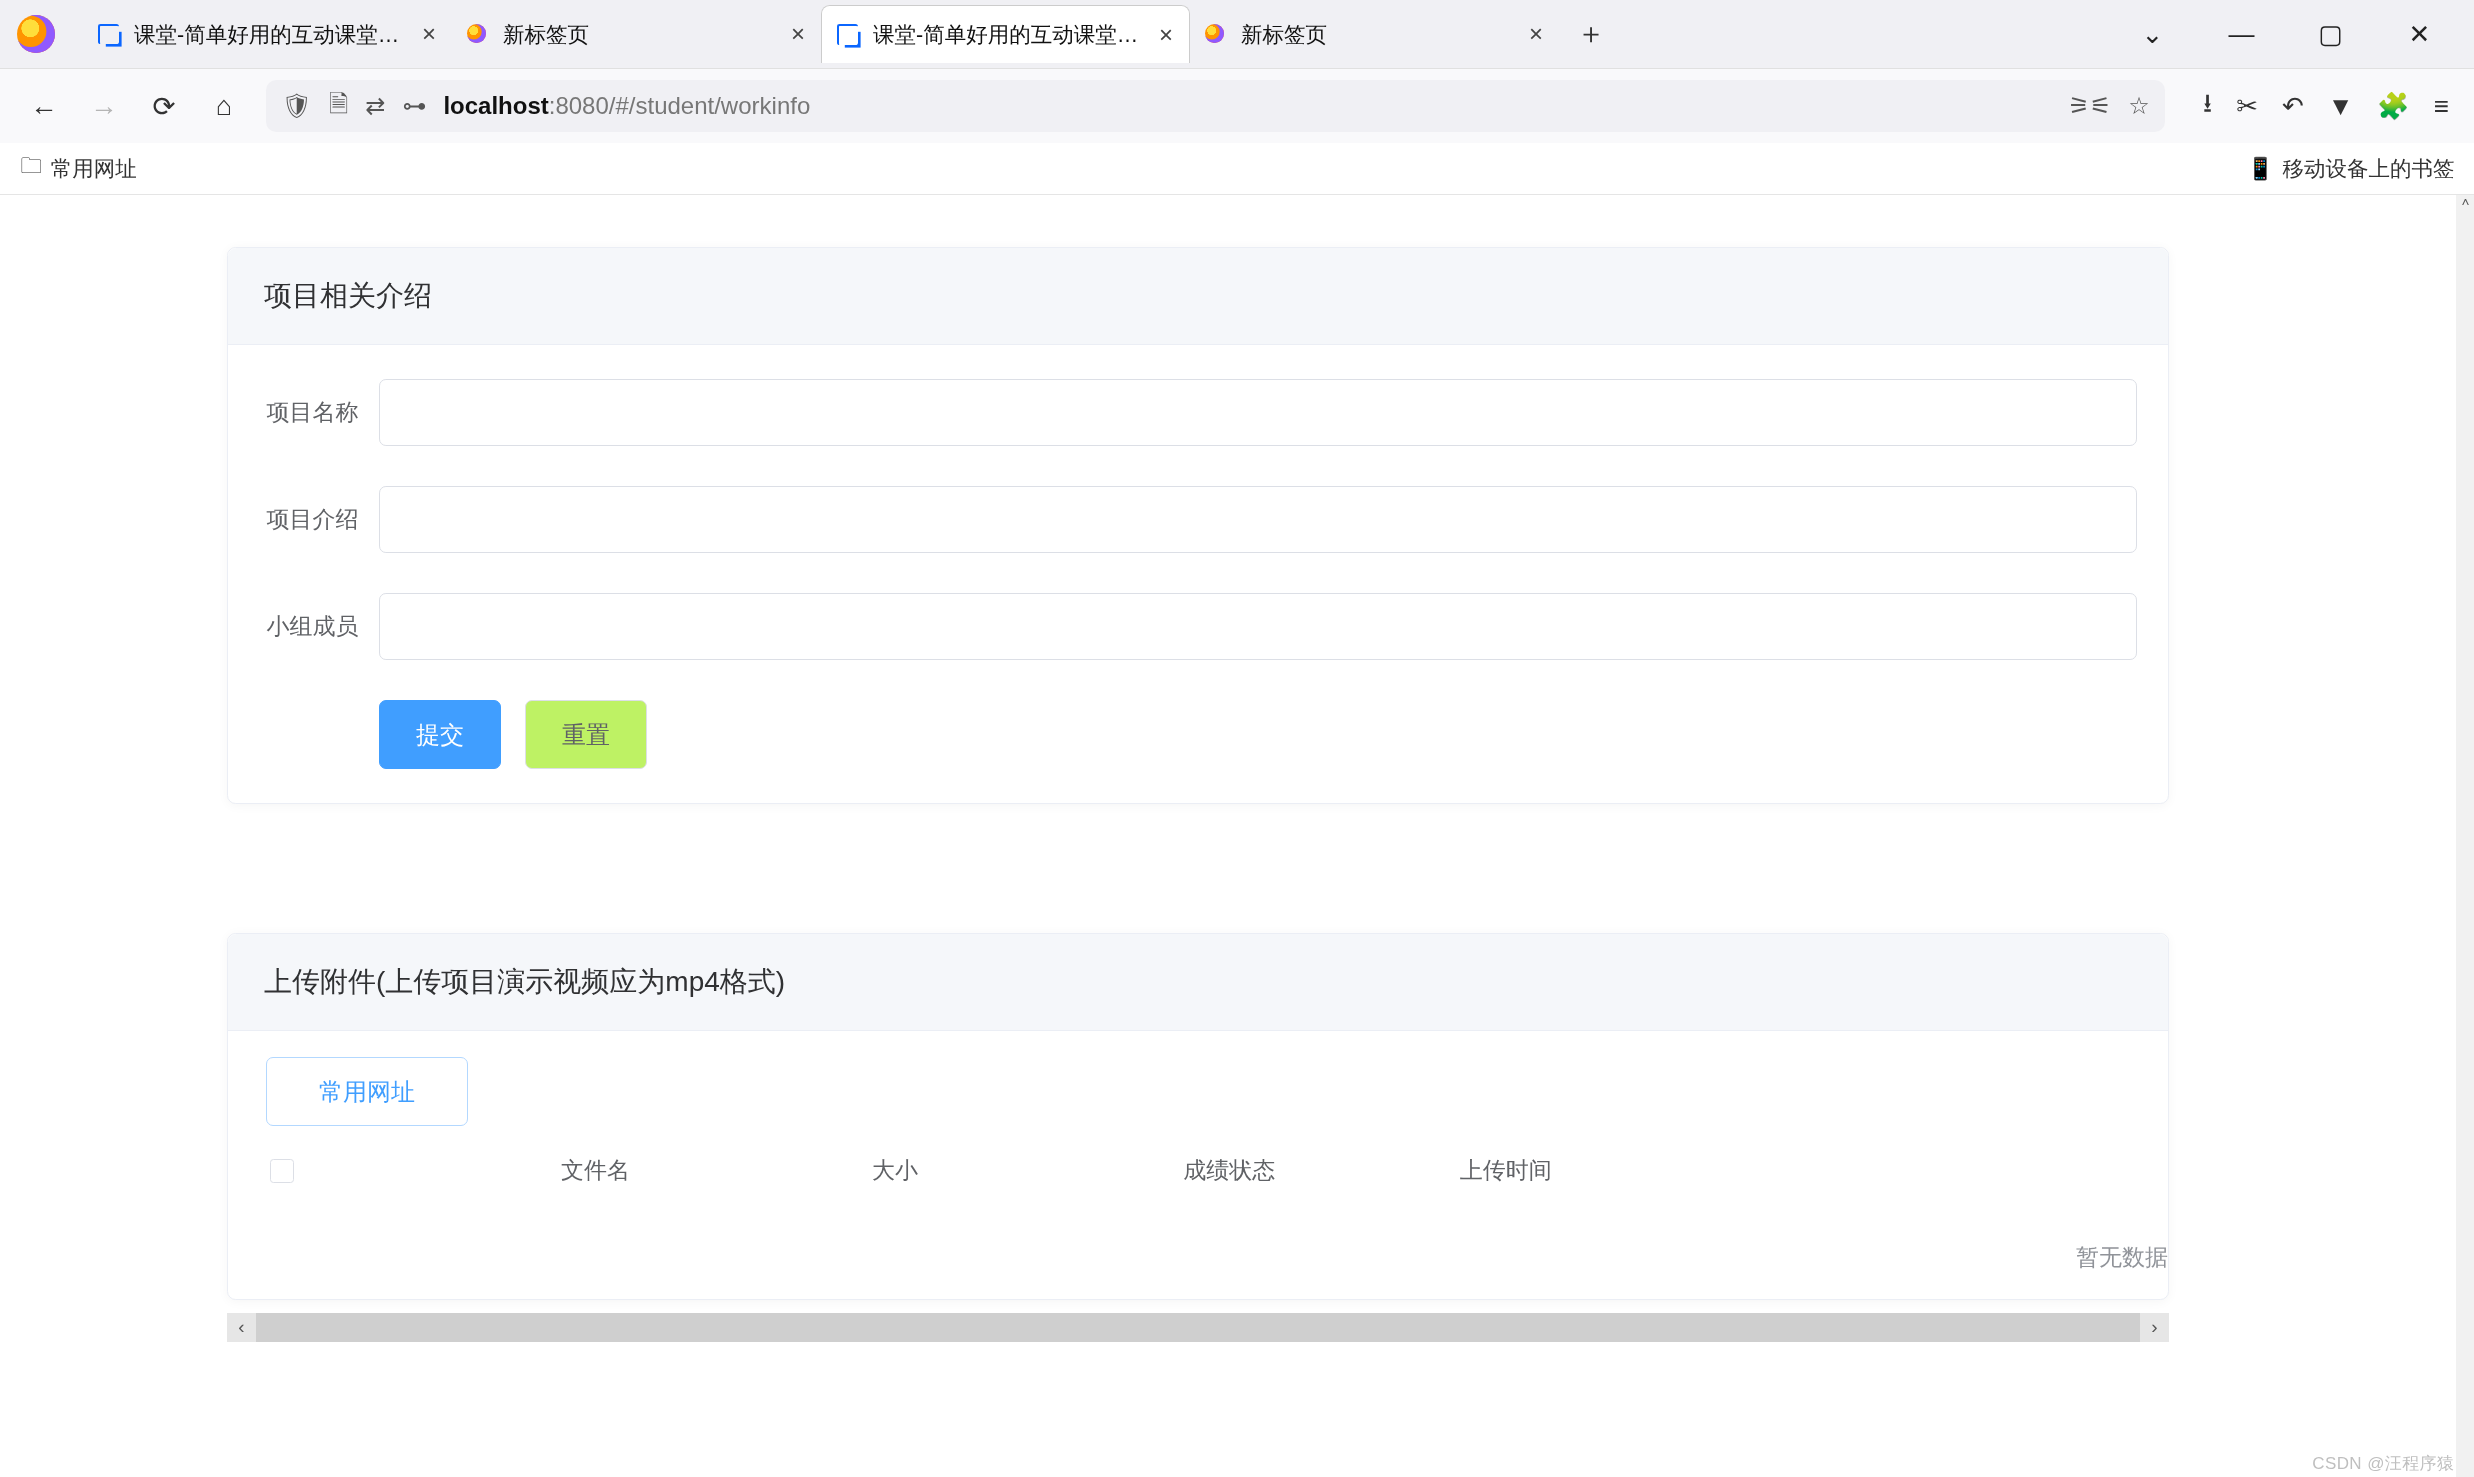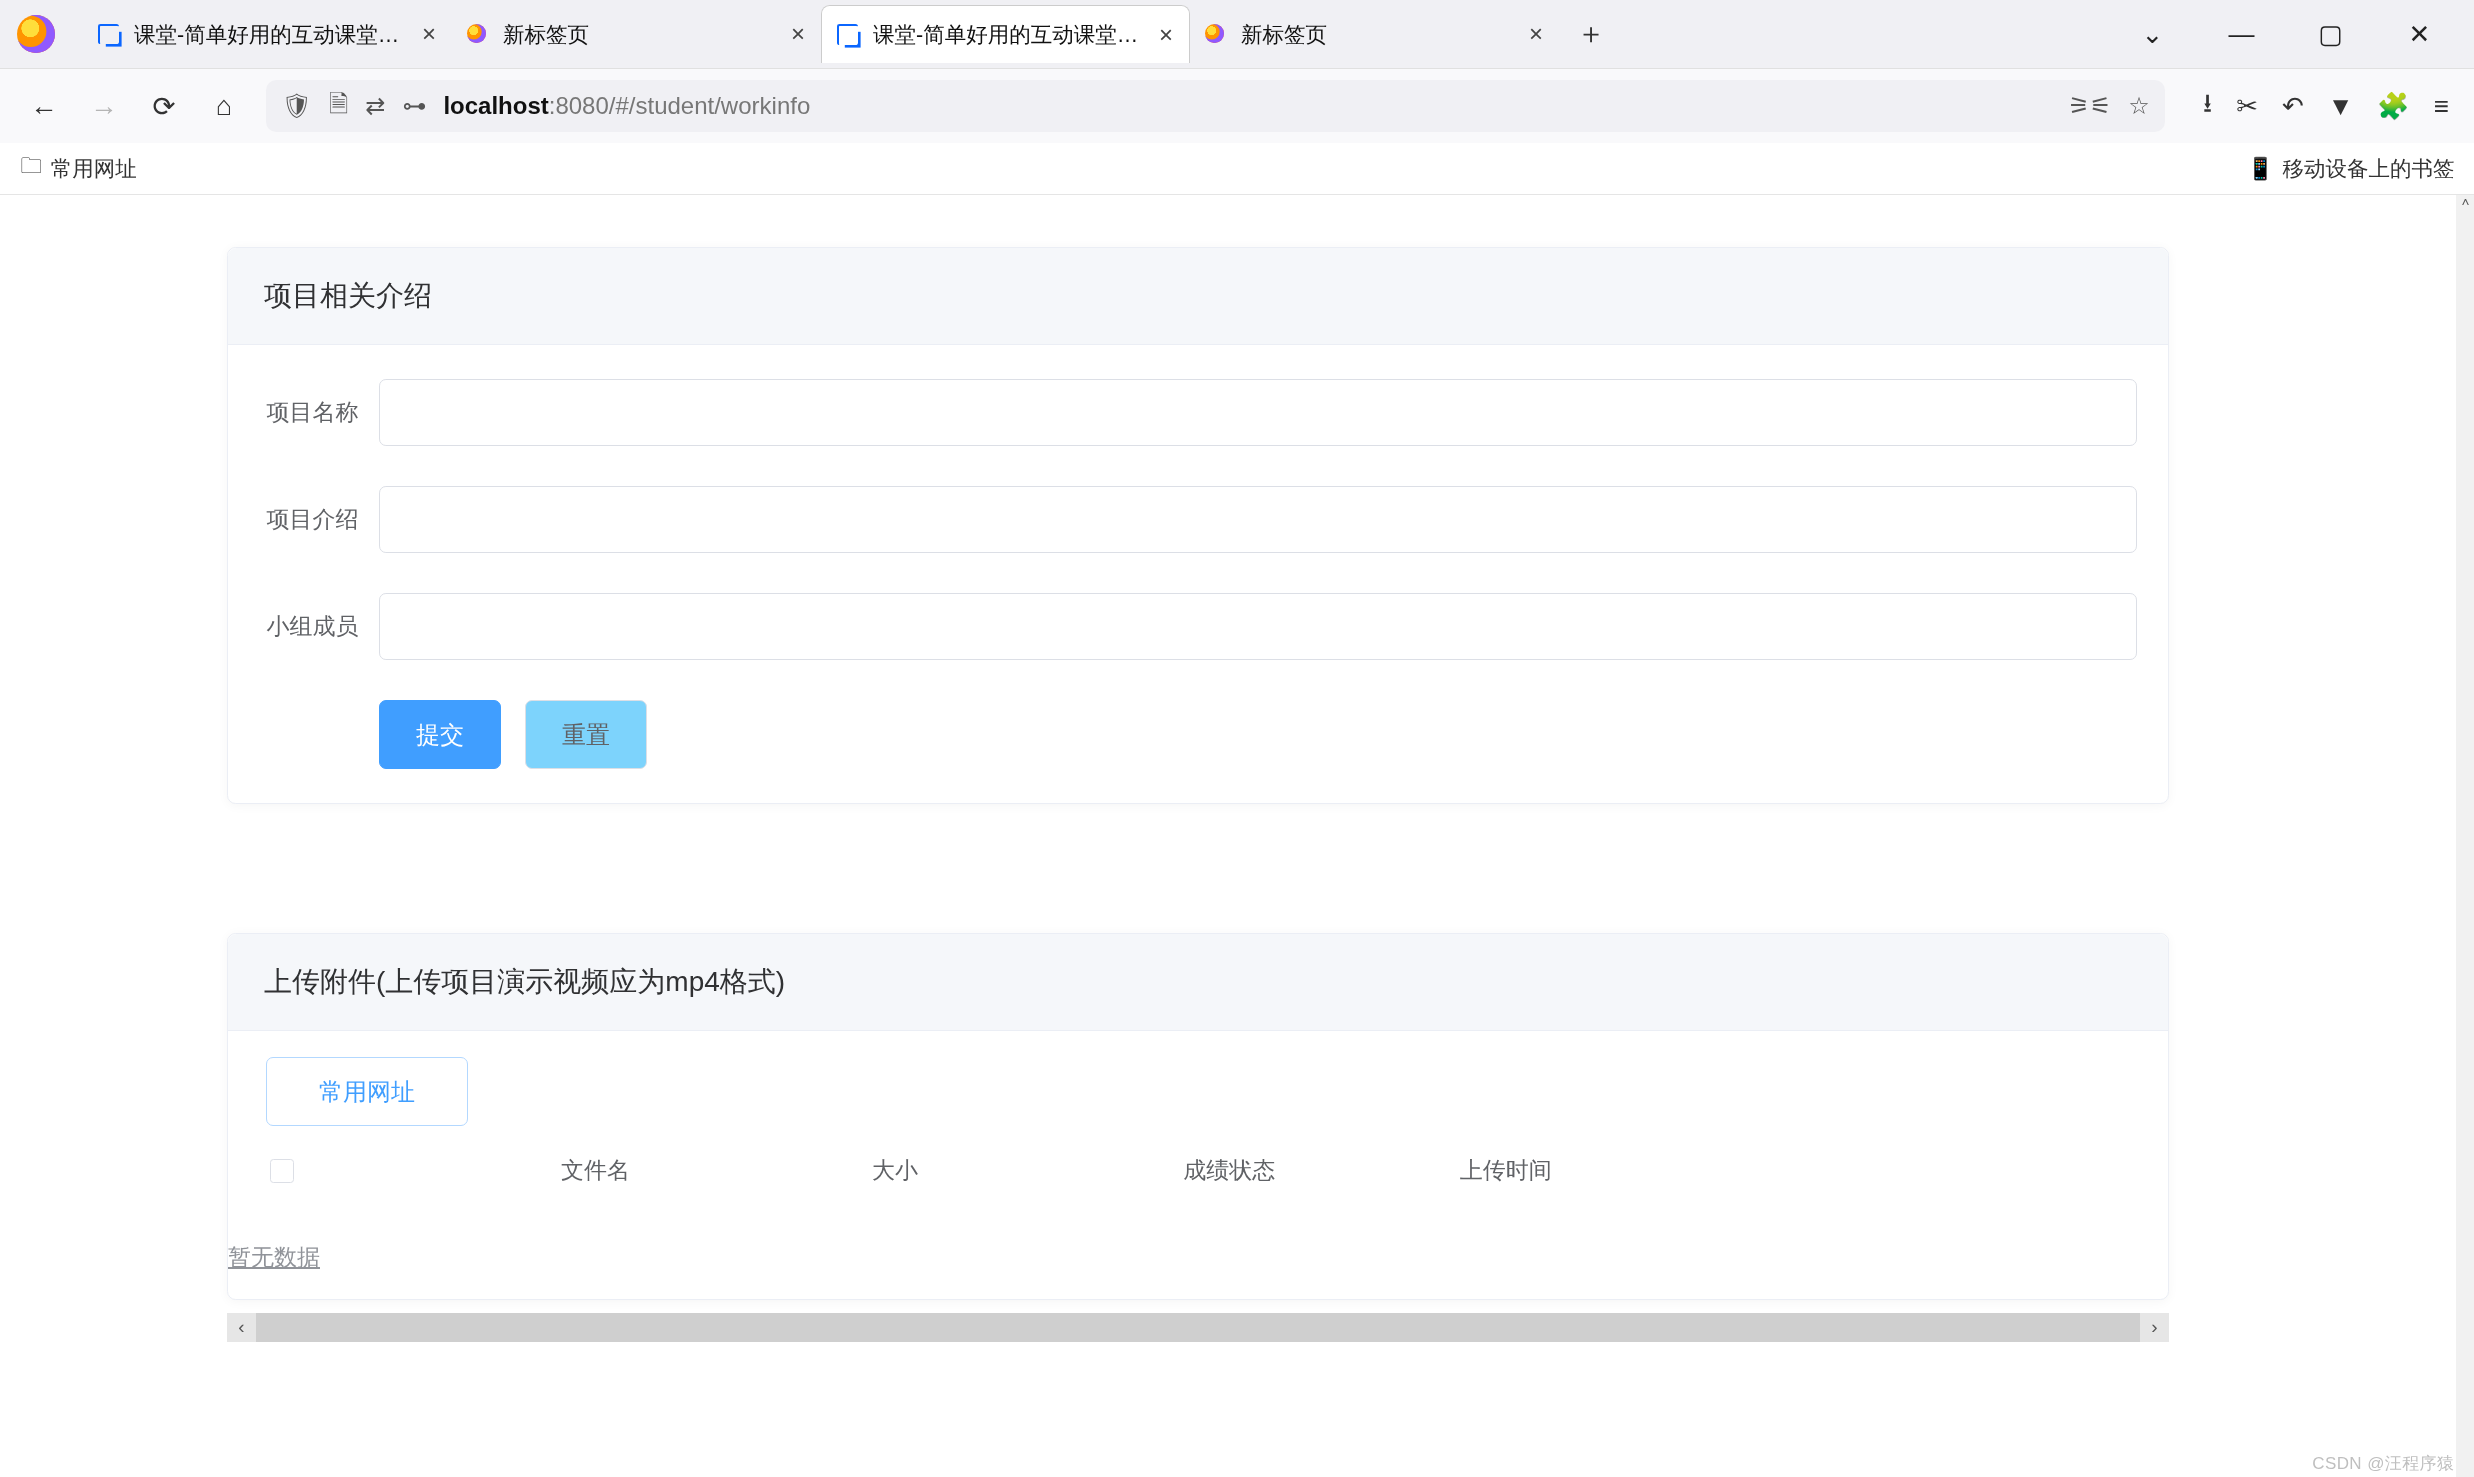--- a/index.html
+++ b/index.html
@@ -53,31 +53,31 @@
   .card-body { padding:34px 31px; }
 
   .form-row { display:flex; align-items:center; margin-bottom:40px; }
   .form-row label { width:120px; font-size:23px; color:#606266; text-align:right; padding-right:20.6px; }
   .form-row input { flex:1; height:67px; border:0.9px solid #dcdfe6; border-radius:6.9px; font-size:23px;
                     padding:0 19px; color:#333; }
   .form-btns { padding-left:120px; display:flex; gap:24px; }
   .btn { height:69px; padding:0 36px; border-radius:7px; font-size:24px; cursor:pointer; display:inline-flex;
          align-items:center; }
   .btn-primary { background:#409eff; color:#fff; border:0.9px solid #409eff; }
-  .btn-default { background:#7dd3fc; color:#606266; border:0.9px solid #dcdfe6; }
+  .btn-default { background:#bef264; color:#606266; border:0.9px solid #dcdfe6; }
   .btn-outline { background:#fff; color:#409eff; border:0.9px solid #b3d8ff; padding:0 52px; }
 
   .card2 { margin-top:129px; }
   .upload-area { padding:26px 38px 15.5px; }
   .tbl-head { display:flex; align-items:center; padding:13.7px 17px; font-size:23px; color:#606266;
               border-bottom:0.9px solid transparent; }
   .chkcell { width:74px; display:flex; justify-content:center; }
   .chk { width:24px; height:24px; border:1.7px solid #dcdfe6; border-radius:3.4px; }
   .col-name { flex:1.6;text-align:center; } .col-size { flex:.9; } .col-status { flex:.8; } .col-time { flex:2; }
-  .tbl-empty { text-align:left; padding:41px 0 26px; font-size:23px; color:#909399;text-decoration:underline; }
+  .tbl-empty { text-align:right; padding:41px 0 26px; font-size:23px; color:#909399; }
 
   .hscroll { height:29px; background:#f1f1f1; display:flex; align-items:center; margin:3.4px 0 0 227px; width:1942px; }
   .hscroll .arrow { width:29px; height:29px; background:#e6e6e6; display:flex; align-items:center;
                     justify-content:center; font-size:19px; color:#555; cursor:pointer; }
   .hscroll .track { flex:1; height:100%; background:#cfcfcf; }
 
   .vscroll { position:absolute; right:0; top:0; bottom:0; width:19px; background:#f1f1f1; }
   .vscroll .varrow { width:19px; height:19px; font-size:13.7px; color:#555; text-align:center; }
   .watermark { position:absolute; right:20.6px; bottom:3.4px; font-size:17px; color:#bfbfbf; letter-spacing:0.4px;margin-top:43px; }
 </style>

